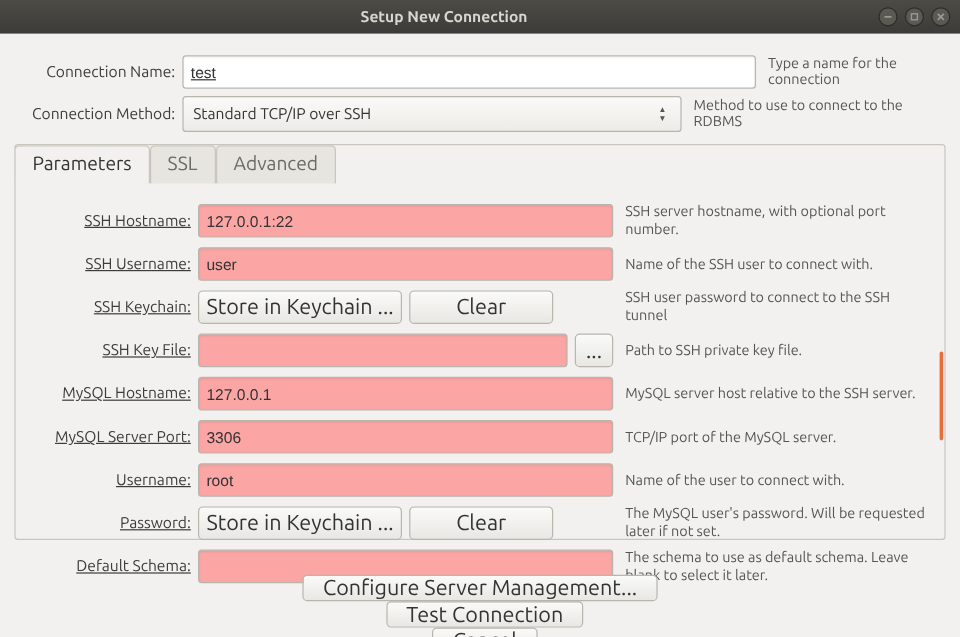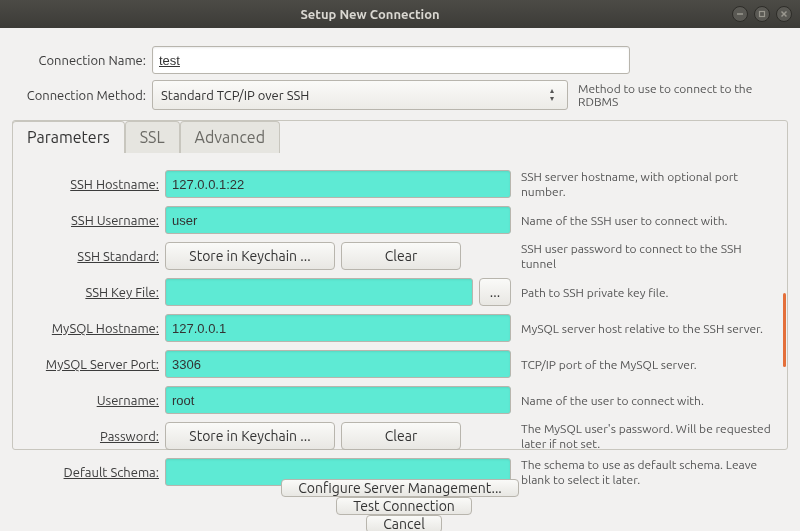--- a/index.html
+++ b/index.html
@@ -160,34 +160,34 @@
     padding-left: 10px;
     line-height: 1.25;
     max-height: 30px;
     overflow: hidden;
   }
   input.fielder {
     width: 100%;
     height: 28px;
     border: 1px solid #b8b5ad;
     border-radius: 3px;
-    background: #5eead4;
+    background: #fca5a5;
     padding: 0 6px;
     font-size: 13px;
     color: #333;
     box-shadow: inset 0 1px 2px rgba(0,0,0,0.08);
   }
 
   .btn {
     height: 28px;
     border: 1px solid #b8b5ad;
     border-radius: 4px;
     background: linear-gradient(to bottom, #fafaf8, #e8e7e3);
     padding: 0 14px;
-    font-size: 14px;
+    font-size: 18px;
     color: #333;
     display: inline-flex;
     align-items: center;
     justify-content: center;
     cursor: pointer;
     white-space: nowrap;
   }
   .btn.tiny  { padding: 0 8px; width: 32px; }
 
   .footer {
@@ -240,20 +240,21 @@
   </div>
 </div>
 
 <div class="content">
 
   <div class="row">
     <div class="lbl">Connection Name:</div>
     <div class="fld">
       <input class="text text-conn-name" type="text" value="test" style="">
     </div>
+    <div class="hint">Type a name for the connection</div>
   </div>
 
   <div class="row">
     <div class="lbl">Connection Method:</div>
     <div class="fld">
       <div class="dropdown">
         <div class="dd-text">Standard TCP/IP over SSH</div>
         <div class="dd-arrows">
           <span>▴</span>
             <span>▾</span>
@@ -282,21 +283,21 @@
 
       <div class="frow">
         <div class="flbl">SSH Username:</div>
         <div class="ffield">
           <input class="fielder" type="text" value="user" style="">
         </div>
         <div class="fhint">Name of the SSH user to connect with.</div>
       </div>
 
       <div class="frow">
-        <div class="flbl">SSH Standard:</div>
+        <div class="flbl">SSH Keychain:</div>
         <div class="ffield">
           <div class="btn" style="width:170px">Store in Keychain ...</div>
           <div class="btn" style="width:120px">Clear</div>
         </div>
         <div class="fhint">SSH user password to connect to the SSH tunnel</div>
       </div>
 
       <div class="frow">
         <div class="flbl">SSH Key File:</div>
         <div class="ffield">

